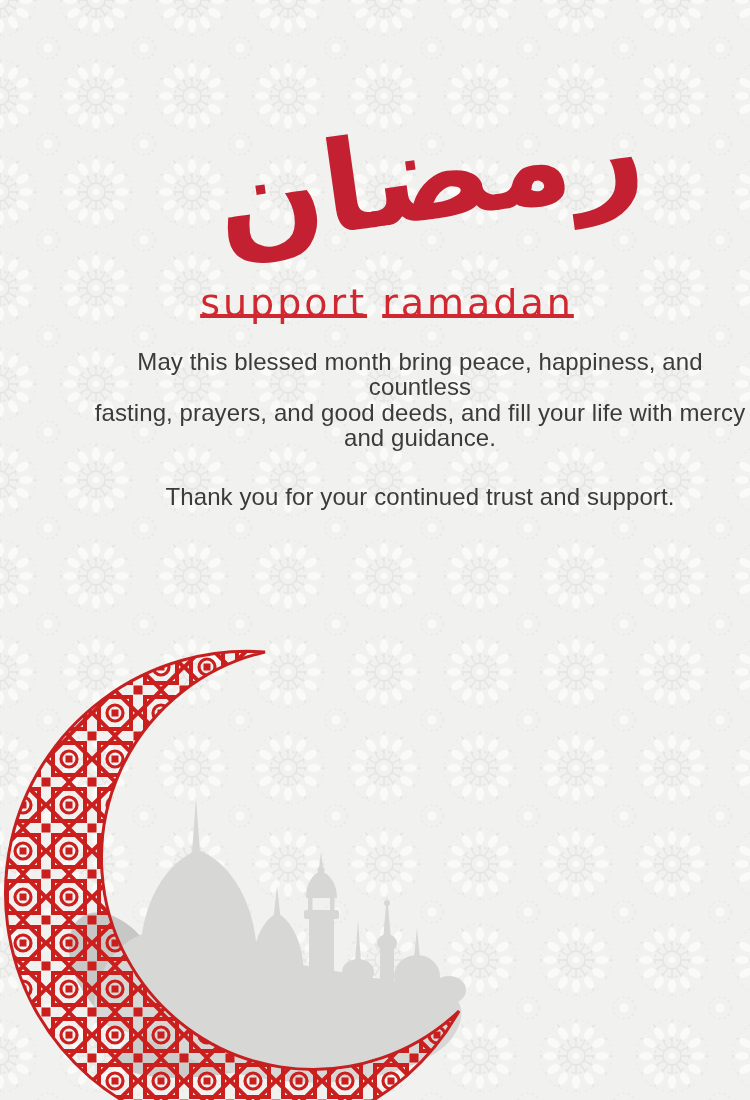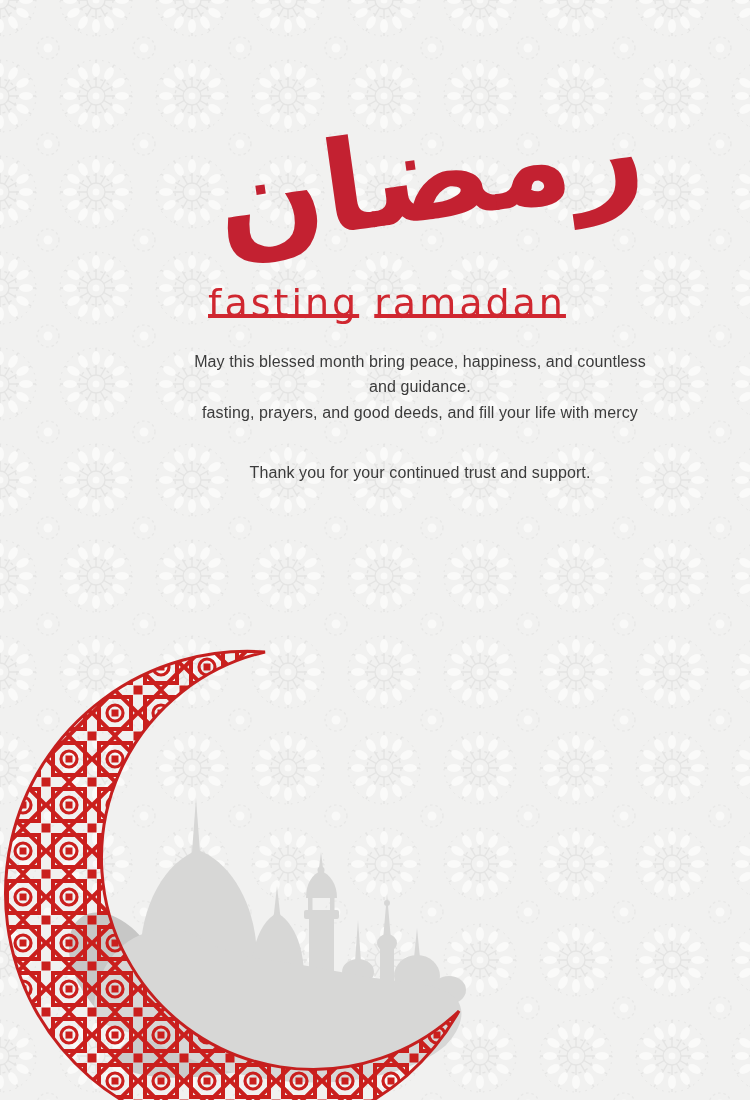--- a/index.html
+++ b/index.html
@@ -9,23 +9,23 @@
   .content{position:absolute;top:0;left:0;width:750px;height:1100px;z-index:1;}
   .calligraphy{position:absolute;top:104px;left:104px;width:650px;text-align:center;
         font-family:"DejaVu Sans",sans-serif;font-size:126px;line-height:1.15;
         color:#c32131;transform:rotate(-8deg);font-weight:bold;}
   .heading{position:absolute;top:281px;left:-33px;width:840px;text-align:center;
         font-family:"DejaVu Sans",sans-serif;font-size:38px;letter-spacing:3px;
         color:#d02730;}
   .heading .word{text-decoration:underline;text-decoration-thickness:3.5px;
         text-underline-offset:-2px;text-decoration-skip-ink:none;}
   .msg{position:absolute;left:90px;width:660px;text-align:center;
-        font-size:16px;line-height:25.4px;color:#3b3b3b;letter-spacing:0.1px;}
+        font-size:24px;line-height:25.4px;color:#3b3b3b;letter-spacing:0.1px;}
   .msg--intro{top:349px;}
-  .msg--thanks{top:460px;}
+  .msg--thanks{top:484px;}
   .glyph-box{font-family:"DejaVu Sans",sans-serif;display:inline-block;
         transform:scaleY(1.15);transform-origin:50% 80%;margin-right:2px;}
 </style>
 </head>
 <body>
 
 <div class="card">
 
   <svg class="art" width="750" height="1100" viewBox="0 0 750 1100" aria-hidden="true">
     <defs>
@@ -121,26 +121,26 @@
         C124,1026 96,1031 94,1008 Z"></path>
     </g>
 
     <path d="M265,652 A242,242 0 1 0 459,1011 A211.5,211.5 0 1 1 265,652 Z" fill="url(#starpat)" stroke="#c51f1f" stroke-width="3"></path>
   </svg>
 
   <div class="content">
 
     <div class="calligraphy">رمضان</div>
 
-    <div class="heading"><span class="word">fasting</span> <span class="word">ramadan</span></div>
+    <div class="heading"><span class="word">support</span> <span class="word">ramadan</span></div>
 
     <div class="msg msg--intro">
       <div>May this blessed month bring peace, happiness, and countless</div>
+      <div>fasting, prayers, and good deeds, and fill your life with mercy</div>
       <div>and guidance.</div>
-      <div>fasting, prayers, and good deeds, and fill your life with mercy</div>
     </div>
 
     <div class="msg msg--thanks">
       <div>Thank you for your continued trust and support.</div>
     </div>
 
   </div>
 </div>
 
 </body></html>

